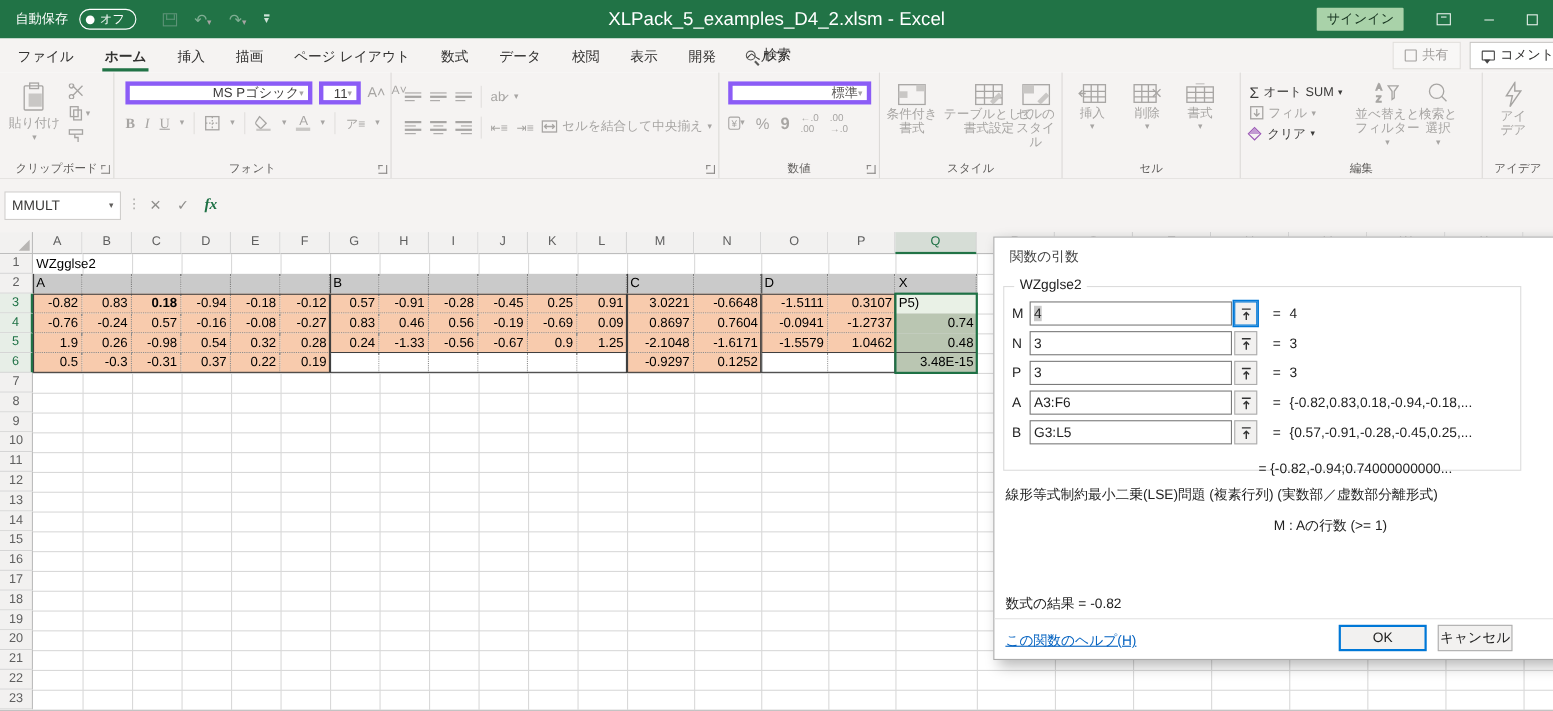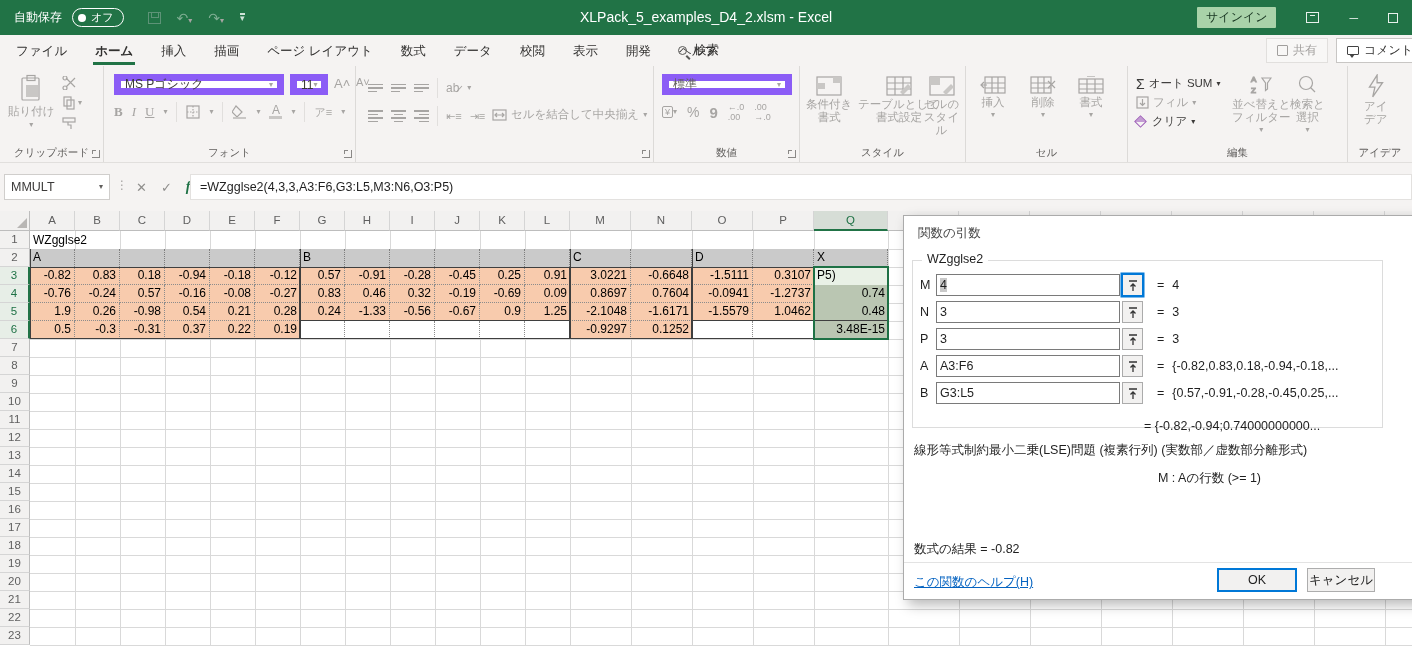--- a/index.html
+++ b/index.html
@@ -12,21 +12,21 @@
   .tb-left{position:absolute;left:14px;top:0;height:35px;display:flex;align-items:center;gap:10px;}
   .tb-autosave{font-size:12px;color:#fff;}
   .tb-toggle{display:flex;align-items:center;gap:5px;border:1px solid #fff;border-radius:10px;
              padding:1px 9px 1px 5px;font-size:11px;color:#fff;}
   .tb-dot{width:8px;height:8px;border-radius:50%;background:#fff;}
   .qat{display:flex;align-items:center;gap:16px;margin-left:14px;color:#7fae93;}
   .qat .qi{font-size:14px;line-height:1;}
   .qat .save{width:13px;height:12px;border:1.5px solid #5d9377;position:relative;}
   .qat .save::after{content:"";position:absolute;left:2px;top:0;width:6px;height:4px;border:1px solid #5d9377;border-top:none;}
   .qat .custom{font-size:9px;color:#cfe3d8;border-top:2px solid #cfe3d8;padding-top:0;line-height:7px;}
-  .tb-title{position:absolute;left:0;right:0;top:0;height:23px;text-align:center;font-size:14px;line-height:35px;color:#fff;}
+  .tb-title{position:absolute;left:0;right:0;top:0;height:23px;text-align:center;font-size:17px;line-height:35px;color:#fff;}
   .tb-right{position:absolute;right:14px;top:0;height:35px;display:flex;align-items:center;gap:30px;}
   .signin{background:#A9D2A9;color:#16331F;font-size:12px;padding:2px 9px;border-radius:1px;}
   .winbtn{color:#e8f1ec;font-size:12px;line-height:1;}
   .ropts{width:13px;height:11px;border:1px solid #e8f1ec;position:relative;}
   .ropts::after{content:"";position:absolute;left:3px;top:2px;width:5px;height:3px;border-top:1px solid #e8f1ec;}
   .maxbtn{width:10px;height:10px;border:1px solid #e8f1ec;}
 
   
   #tabrow{position:absolute;left:0;top:35px;width:100%;height:31px;background:#F5F3F2;}
   #tabs{position:absolute;left:2px;top:0;height:31px;display:flex;align-items:center;}
@@ -52,21 +52,21 @@
   .dd{font-size:8px;color:#A7A5A3;line-height:1;}
   .dark{color:#3B3A39;}
   .twoline{white-space:pre-line;text-align:center;font-size:11.5px;line-height:13px;}
   .bigbtn{display:flex;flex-direction:column;align-items:center;gap:2px;}
   svg.icn{display:block;}
   svg.icn *{stroke:#A7A5A3;fill:none;stroke-width:1.2;}
   svg.icn .fill{fill:#C9C7C5;stroke:none;}
   
   .clip-mini{display:flex;flex-direction:column;gap:6px;align-items:flex-start;}
   
-  .inbox{background:#fff;border:7px solid #8b5cf6;height:21px;display:flex;align-items:center;padding:0 4px;color:#3B3A39;font-size:12px;justify-content:space-between;}
+  .inbox{background:#fff;border:4px solid #8b5cf6;height:21px;display:flex;align-items:center;padding:0 4px;color:#3B3A39;font-size:12px;justify-content:flex-end;}
   .fmt-row{position:absolute;left:10px;top:36px;display:flex;align-items:center;gap:9px;color:#A7A5A3;}
   .fb{font-size:13px;font-family:"Liberation Serif",serif;}
   .vdiv{width:1px;height:20px;background:#E1DFDD;}
   
   .bars{display:inline-flex;flex-direction:column;gap:2px;width:15px;}
   .bars i{display:block;height:1.5px;background:#A7A5A3;}
   .bars.t i:nth-child(1){width:100%}.bars.t i:nth-child(2){width:100%}.bars.t i:nth-child(3){width:60%}
   .bars.l i{width:100%}.bars.l i:nth-child(even){width:65%;}
   .bars.c i{width:100%;margin:0 auto}.bars.c i:nth-child(even){width:65%;}
   .bars.r i{width:100%;margin-left:auto}.bars.r i:nth-child(even){width:65%;}
@@ -477,23 +477,20 @@
   <div id="fbar">
     <div class="namebox">
       <span>MMULT</span>
       <span class="dd" style="color:#605E5C">▾</span>
     </div>
     <span class="fsplit">⋮</span>
     <div class="fbtns">
       <span class="fgray">✕</span>
       <span class="fgray">✓</span>
       <span class="fx">fx</span>
-    </div>
-    <div class="formulabox">
-      <span>=WZgglse2(4,3,3,A3:F6,G3:L5,M3:N6,O3:P5)</span>
     </div>
   </div>
 
   <div id="sheet">
       <div class="vline" style="left: 75px; top: 20px; width: 1px; height: 415px;"></div>
       <div class="vline" style="left: 120px; top: 20px; width: 1px; height: 415px;"></div>
       <div class="vline" style="left: 165px; top: 20px; width: 1px; height: 415px;"></div>
       <div class="vline" style="left: 210px; top: 20px; width: 1px; height: 415px;"></div>
       <div class="vline" style="left: 255px; top: 20px; width: 1px; height: 415px;"></div>
       <div class="vline" style="left: 300px; top: 20px; width: 1px; height: 415px;"></div>
@@ -604,52 +601,52 @@
       <div class="bandcell" style="left: 631px; top: 38px; width: 61px; height: 18px;"></div>
       <div class="bandcell" style="left: 692px; top: 38px; width: 61px; height: 18px;">D</div>
       <div class="bandcell" style="left: 753px; top: 38px; width: 61px; height: 18px;"></div>
       <div class="bandcell" style="left: 814px; top: 38px; width: 74px; height: 18px;">X</div>
       <div class="solidv" style="left: 30px; top: 38px; width: 1px; height: 18px;"></div>
       <div class="solidv" style="left: 300px; top: 38px; width: 1px; height: 18px;"></div>
       <div class="solidv" style="left: 570px; top: 38px; width: 1px; height: 18px;"></div>
       <div class="solidv" style="left: 692px; top: 38px; width: 1px; height: 18px;"></div>
       <div class="cell peach dr db" style="left: 30px; top: 56px; width: 45px; height: 18px;">-0.82</div>
       <div class="cell peach dr db" style="left: 75px; top: 56px; width: 45px; height: 18px;">0.83</div>
-      <div class="cell peach dr db" style="left: 120px; top: 56px; width: 45px; height: 18px;">0.18</div>
+      <div class="cell peach dr db" style="left: 120px; top: 56px; width: 45px; height: 18px; font-weight: bold;">0.18</div>
       <div class="cell peach dr db" style="left: 165px; top: 56px; width: 45px; height: 18px;">-0.94</div>
       <div class="cell peach dr db" style="left: 210px; top: 56px; width: 45px; height: 18px;">-0.18</div>
       <div class="cell peach db" style="left: 255px; top: 56px; width: 45px; height: 18px;">-0.12</div>
       <div class="cell peach dr db" style="left: 30px; top: 74px; width: 45px; height: 18px;">-0.76</div>
       <div class="cell peach dr db" style="left: 75px; top: 74px; width: 45px; height: 18px;">-0.24</div>
       <div class="cell peach dr db" style="left: 120px; top: 74px; width: 45px; height: 18px;">0.57</div>
       <div class="cell peach dr db" style="left: 165px; top: 74px; width: 45px; height: 18px;">-0.16</div>
       <div class="cell peach dr db" style="left: 210px; top: 74px; width: 45px; height: 18px;">-0.08</div>
       <div class="cell peach db" style="left: 255px; top: 74px; width: 45px; height: 18px;">-0.27</div>
       <div class="cell peach dr db" style="left: 30px; top: 92px; width: 45px; height: 18px;">1.9</div>
       <div class="cell peach dr db" style="left: 75px; top: 92px; width: 45px; height: 18px;">0.26</div>
       <div class="cell peach dr db" style="left: 120px; top: 92px; width: 45px; height: 18px;">-0.98</div>
       <div class="cell peach dr db" style="left: 165px; top: 92px; width: 45px; height: 18px;">0.54</div>
-      <div class="cell peach dr db" style="left: 210px; top: 92px; width: 45px; height: 18px;">0.21</div>
+      <div class="cell peach dr db" style="left: 210px; top: 92px; width: 45px; height: 18px;">0.32</div>
       <div class="cell peach db" style="left: 255px; top: 92px; width: 45px; height: 18px;">0.28</div>
       <div class="cell peach dr" style="left: 30px; top: 110px; width: 45px; height: 18px;">0.5</div>
       <div class="cell peach dr" style="left: 75px; top: 110px; width: 45px; height: 18px;">-0.3</div>
       <div class="cell peach dr" style="left: 120px; top: 110px; width: 45px; height: 18px;">-0.31</div>
       <div class="cell peach dr" style="left: 165px; top: 110px; width: 45px; height: 18px;">0.37</div>
       <div class="cell peach dr" style="left: 210px; top: 110px; width: 45px; height: 18px;">0.22</div>
       <div class="cell peach" style="left: 255px; top: 110px; width: 45px; height: 18px;">0.19</div>
       <div class="regionbox" style="left: 30px; top: 56px; width: 270px; height: 72px;"></div>
       <div class="cell peach dr db" style="left: 300px; top: 56px; width: 45px; height: 18px;">0.57</div>
       <div class="cell peach dr db" style="left: 345px; top: 56px; width: 45px; height: 18px;">-0.91</div>
       <div class="cell peach dr db" style="left: 390px; top: 56px; width: 45px; height: 18px;">-0.28</div>
       <div class="cell peach dr db" style="left: 435px; top: 56px; width: 45px; height: 18px;">-0.45</div>
       <div class="cell peach dr db" style="left: 480px; top: 56px; width: 45px; height: 18px;">0.25</div>
       <div class="cell peach db" style="left: 525px; top: 56px; width: 45px; height: 18px;">0.91</div>
       <div class="cell peach dr db" style="left: 300px; top: 74px; width: 45px; height: 18px;">0.83</div>
       <div class="cell peach dr db" style="left: 345px; top: 74px; width: 45px; height: 18px;">0.46</div>
-      <div class="cell peach dr db" style="left: 390px; top: 74px; width: 45px; height: 18px;">0.32</div>
+      <div class="cell peach dr db" style="left: 390px; top: 74px; width: 45px; height: 18px;">0.56</div>
       <div class="cell peach dr db" style="left: 435px; top: 74px; width: 45px; height: 18px;">-0.19</div>
       <div class="cell peach dr db" style="left: 480px; top: 74px; width: 45px; height: 18px;">-0.69</div>
       <div class="cell peach db" style="left: 525px; top: 74px; width: 45px; height: 18px;">0.09</div>
       <div class="cell peach dr" style="left: 300px; top: 92px; width: 45px; height: 18px;">0.24</div>
       <div class="cell peach dr" style="left: 345px; top: 92px; width: 45px; height: 18px;">-1.33</div>
       <div class="cell peach dr" style="left: 390px; top: 92px; width: 45px; height: 18px;">-0.56</div>
       <div class="cell peach dr" style="left: 435px; top: 92px; width: 45px; height: 18px;">-0.67</div>
       <div class="cell peach dr" style="left: 480px; top: 92px; width: 45px; height: 18px;">0.9</div>
       <div class="cell peach" style="left: 525px; top: 92px; width: 45px; height: 18px;">1.25</div>
       <div class="regionbox" style="left: 300px; top: 56px; width: 270px; height: 54px;"></div>

